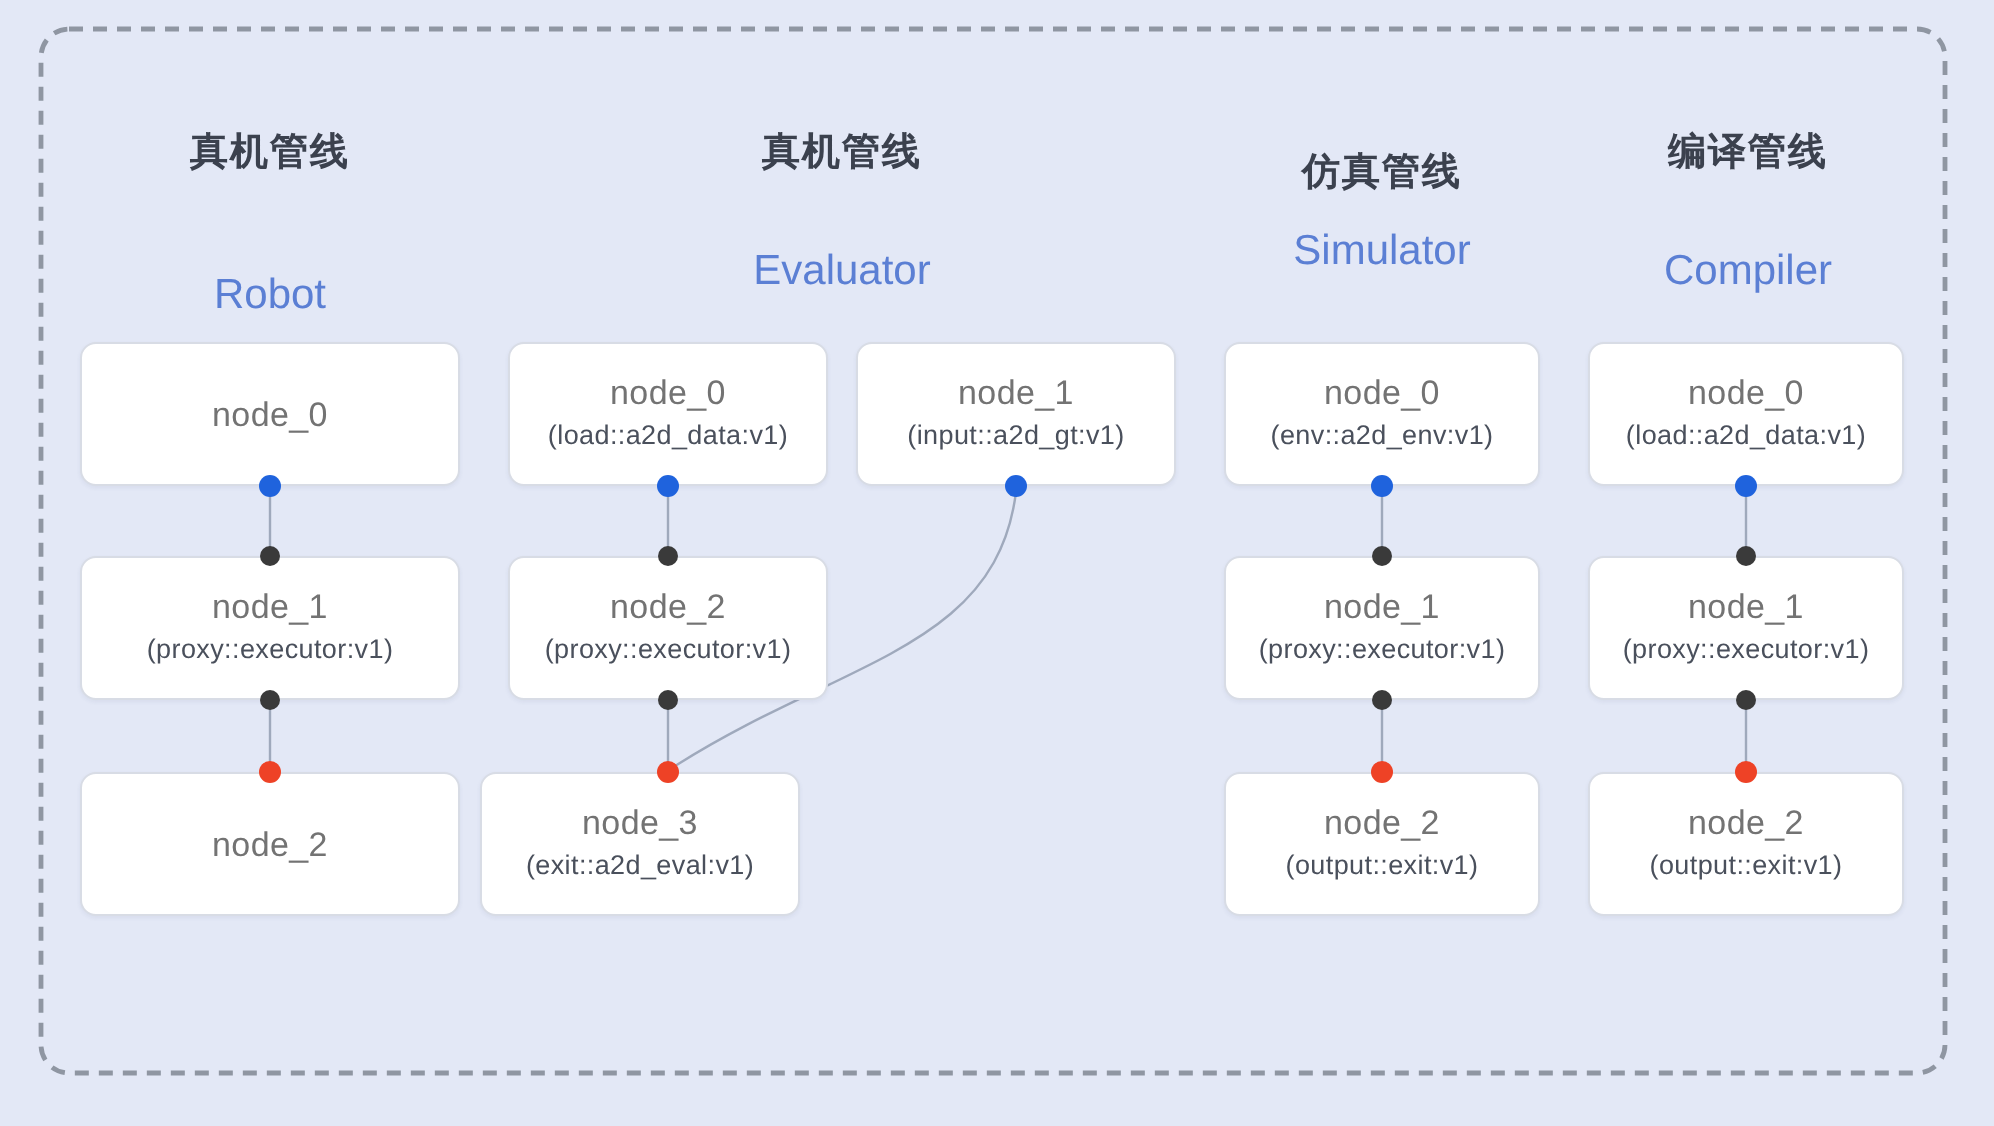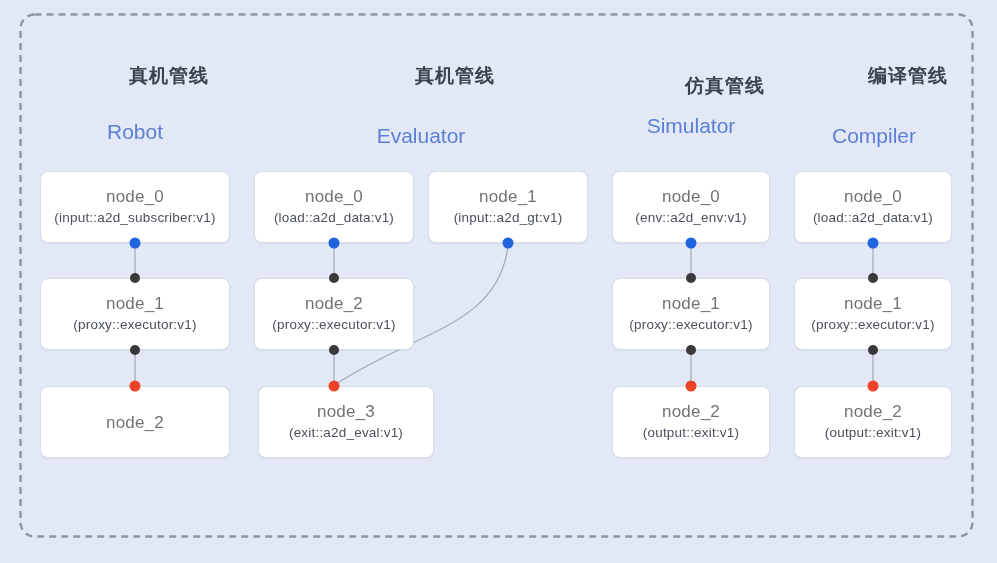--- a/index.html
+++ b/index.html
@@ -18,21 +18,21 @@
   *{margin:0;padding:0;box-sizing:border-box;}
   html,body{width:997px;height:563px;overflow:hidden;}
   body{
     background:var(--background,#e3e8f6);
     font-family:"Liberation Sans","DejaVu Sans",sans-serif;
   }
   .stage{position:relative;width:997px;height:563px;}
   .layer{position:absolute;left:0;top:0;width:997px;height:563px;}
   .layer.under{z-index:1;}
   .layer.over{z-index:3;pointer-events:none;}
-  .hdr{position:absolute;transform:translateX(-50%);text-align:center;white-space:nowrap;z-index:2;margin-left:34px;}
+  .hdr{position:absolute;transform:translateX(-50%);text-align:center;white-space:nowrap;z-index:2;}
   .hdr .zh{
     font-size:19px;font-weight:700;letter-spacing:1px;
     color:var(--title-zh,#3b414e);
   }
   .hdr-en{
     position:absolute;transform:translateX(-50%);text-align:center;white-space:nowrap;z-index:2;
     font-size:21px;color:var(--title-en,#5b7fd4);
   }
   .node{
     position:absolute;height:72px;z-index:2;
@@ -68,40 +68,39 @@
     <line x1="691" y1="243" x2="691" y2="278" stroke="var(--edge,#9fa9bc)" stroke-width="1.2"></line>
     <line x1="691" y1="350" x2="691" y2="386" stroke="var(--edge,#9fa9bc)" stroke-width="1.2"></line>
 
     <line x1="873" y1="243" x2="873" y2="278" stroke="var(--edge,#9fa9bc)" stroke-width="1.2"></line>
     <line x1="873" y1="350" x2="873" y2="386" stroke="var(--edge,#9fa9bc)" stroke-width="1.2"></line>
   </svg>
 
   <div class="hdr" style="left:135px;top:63px;">
     <div class="zh">真机管线</div>
   </div>
-  <div class="hdr-en" style="left:135px;top:120px;text-align:center;">Robot</div>
+  <div class="hdr-en" style="left:135px;top:136px;text-align:center;">Robot</div>
 
   <div class="hdr" style="left:421px;top:63px;">
     <div class="zh">真机管线</div>
   </div>
   <div class="hdr-en" style="left:421px;top:124px;">Evaluator</div>
 
   <div class="hdr" style="left:691px;top:73px;">
     <div class="zh">仿真管线</div>
   </div>
   <div class="hdr-en" style="left:691px;top:114px;">Simulator</div>
 
   <div class="hdr" style="left:874px;top:63px;">
     <div class="zh">编译管线</div>
   </div>
   <div class="hdr-en" style="left:874px;top:124px;">Compiler</div>
 
   <div class="node" style="left:40px;top:171px;width:190px;">
     <div class="nname">node_0</div>
-    <div class="ntype">(input::a2d_subscriber:v1)</div>
   </div>
   <div class="node" style="left:40px;top:278px;width:190px;">
     <div class="nname">node_1</div>
     <div class="ntype">(proxy::executor:v1)</div>
   </div>
   <div class="node" style="left:40px;top:386px;width:190px;">
     <div class="nname">node_2</div>
   </div>
 
   <div class="node" style="left:254px;top:171px;width:160px;">
@@ -109,21 +108,21 @@
     <div class="ntype">(load::a2d_data:v1)</div>
   </div>
   <div class="node" style="left:428px;top:171px;width:160px;">
     <div class="nname">node_1</div>
     <div class="ntype">(input::a2d_gt:v1)</div>
   </div>
   <div class="node" style="left:254px;top:278px;width:160px;">
     <div class="nname">node_2</div>
     <div class="ntype">(proxy::executor:v1)</div>
   </div>
-  <div class="node" style="left:258px;top:386px;width:176px;">
+  <div class="node" style="left:240px;top:386px;width:160px;">
     <div class="nname">node_3</div>
     <div class="ntype">(exit::a2d_eval:v1)</div>
   </div>
 
   <div class="node" style="left:612px;top:171px;width:158px;">
     <div class="nname">node_0</div>
     <div class="ntype">(env::a2d_env:v1)</div>
   </div>
   <div class="node" style="left:612px;top:278px;width:158px;">
     <div class="nname">node_1</div>

